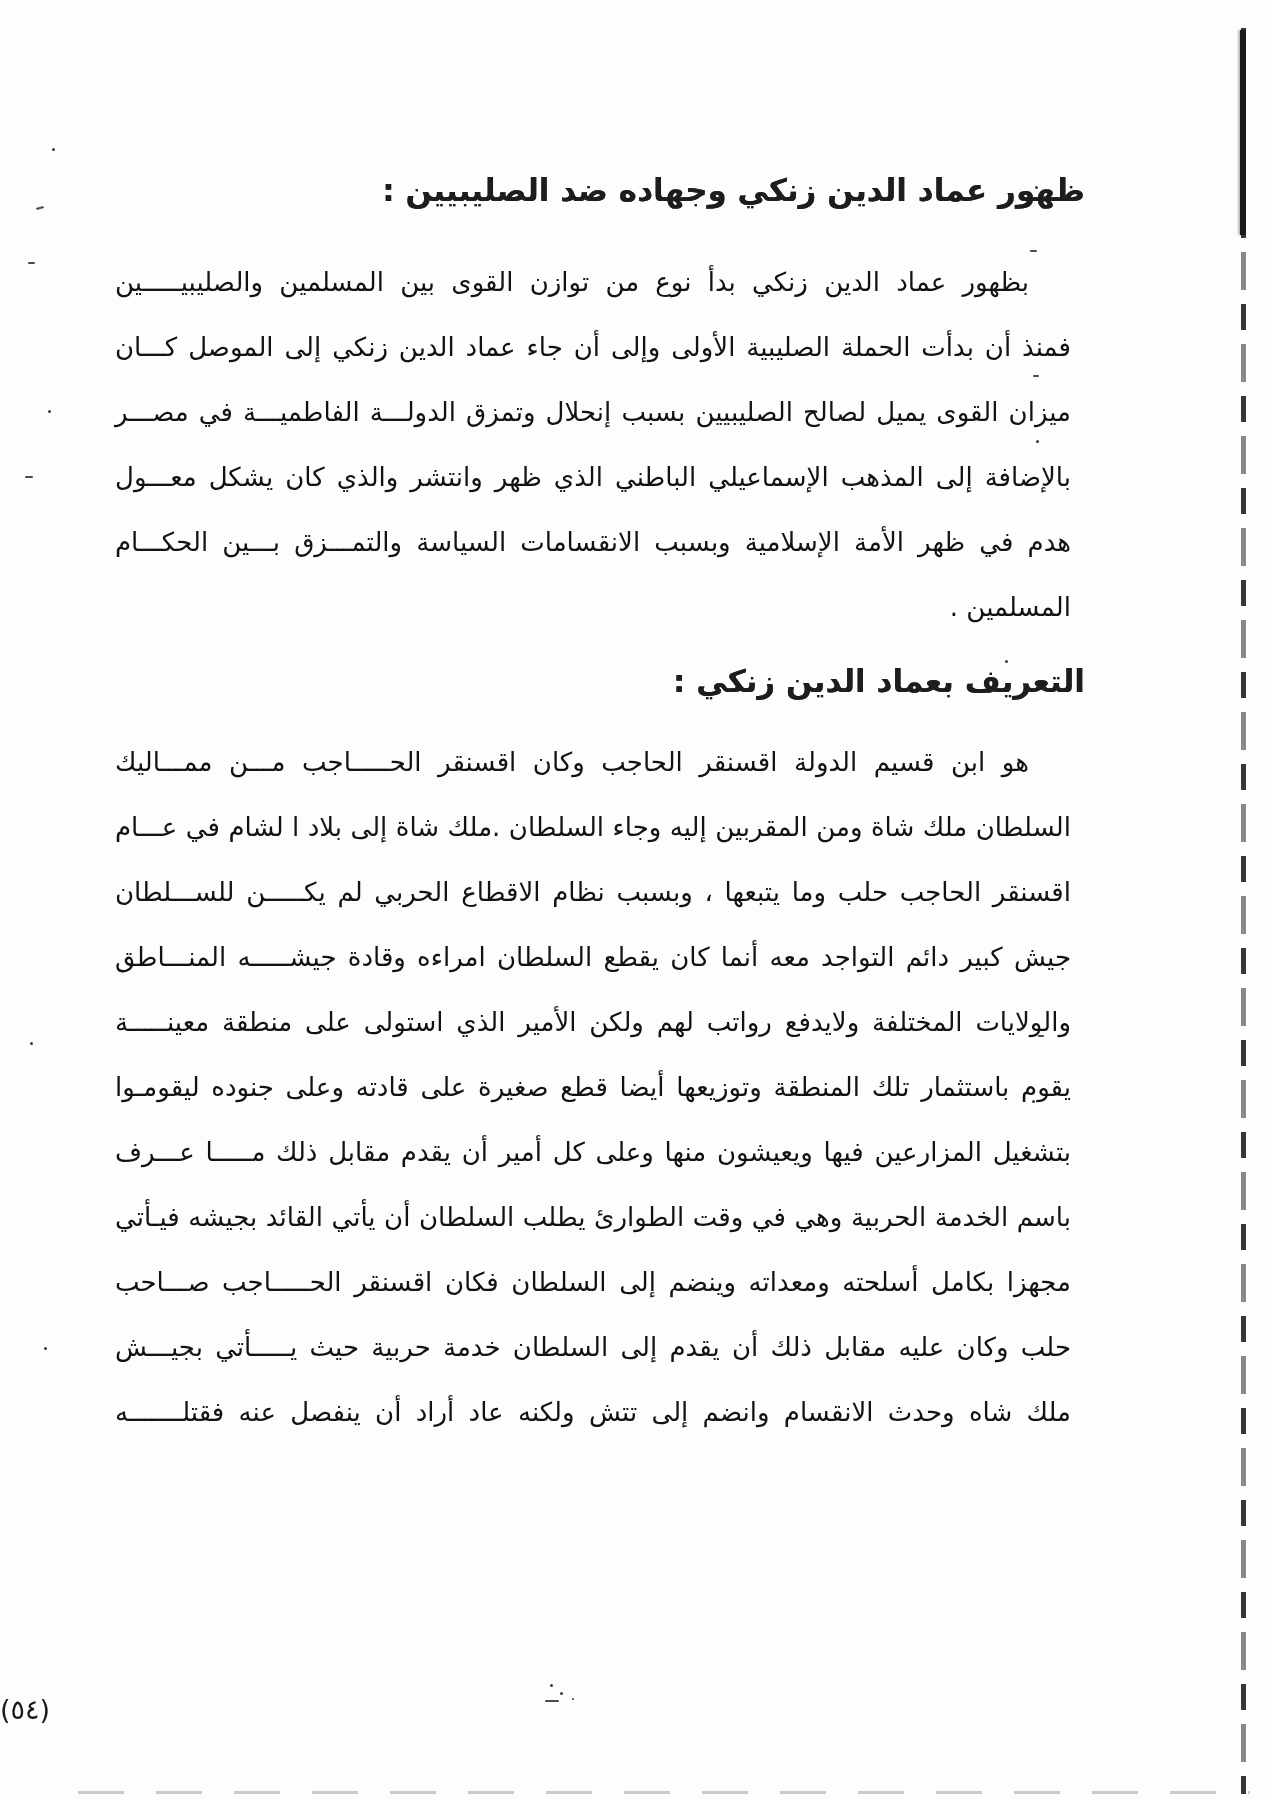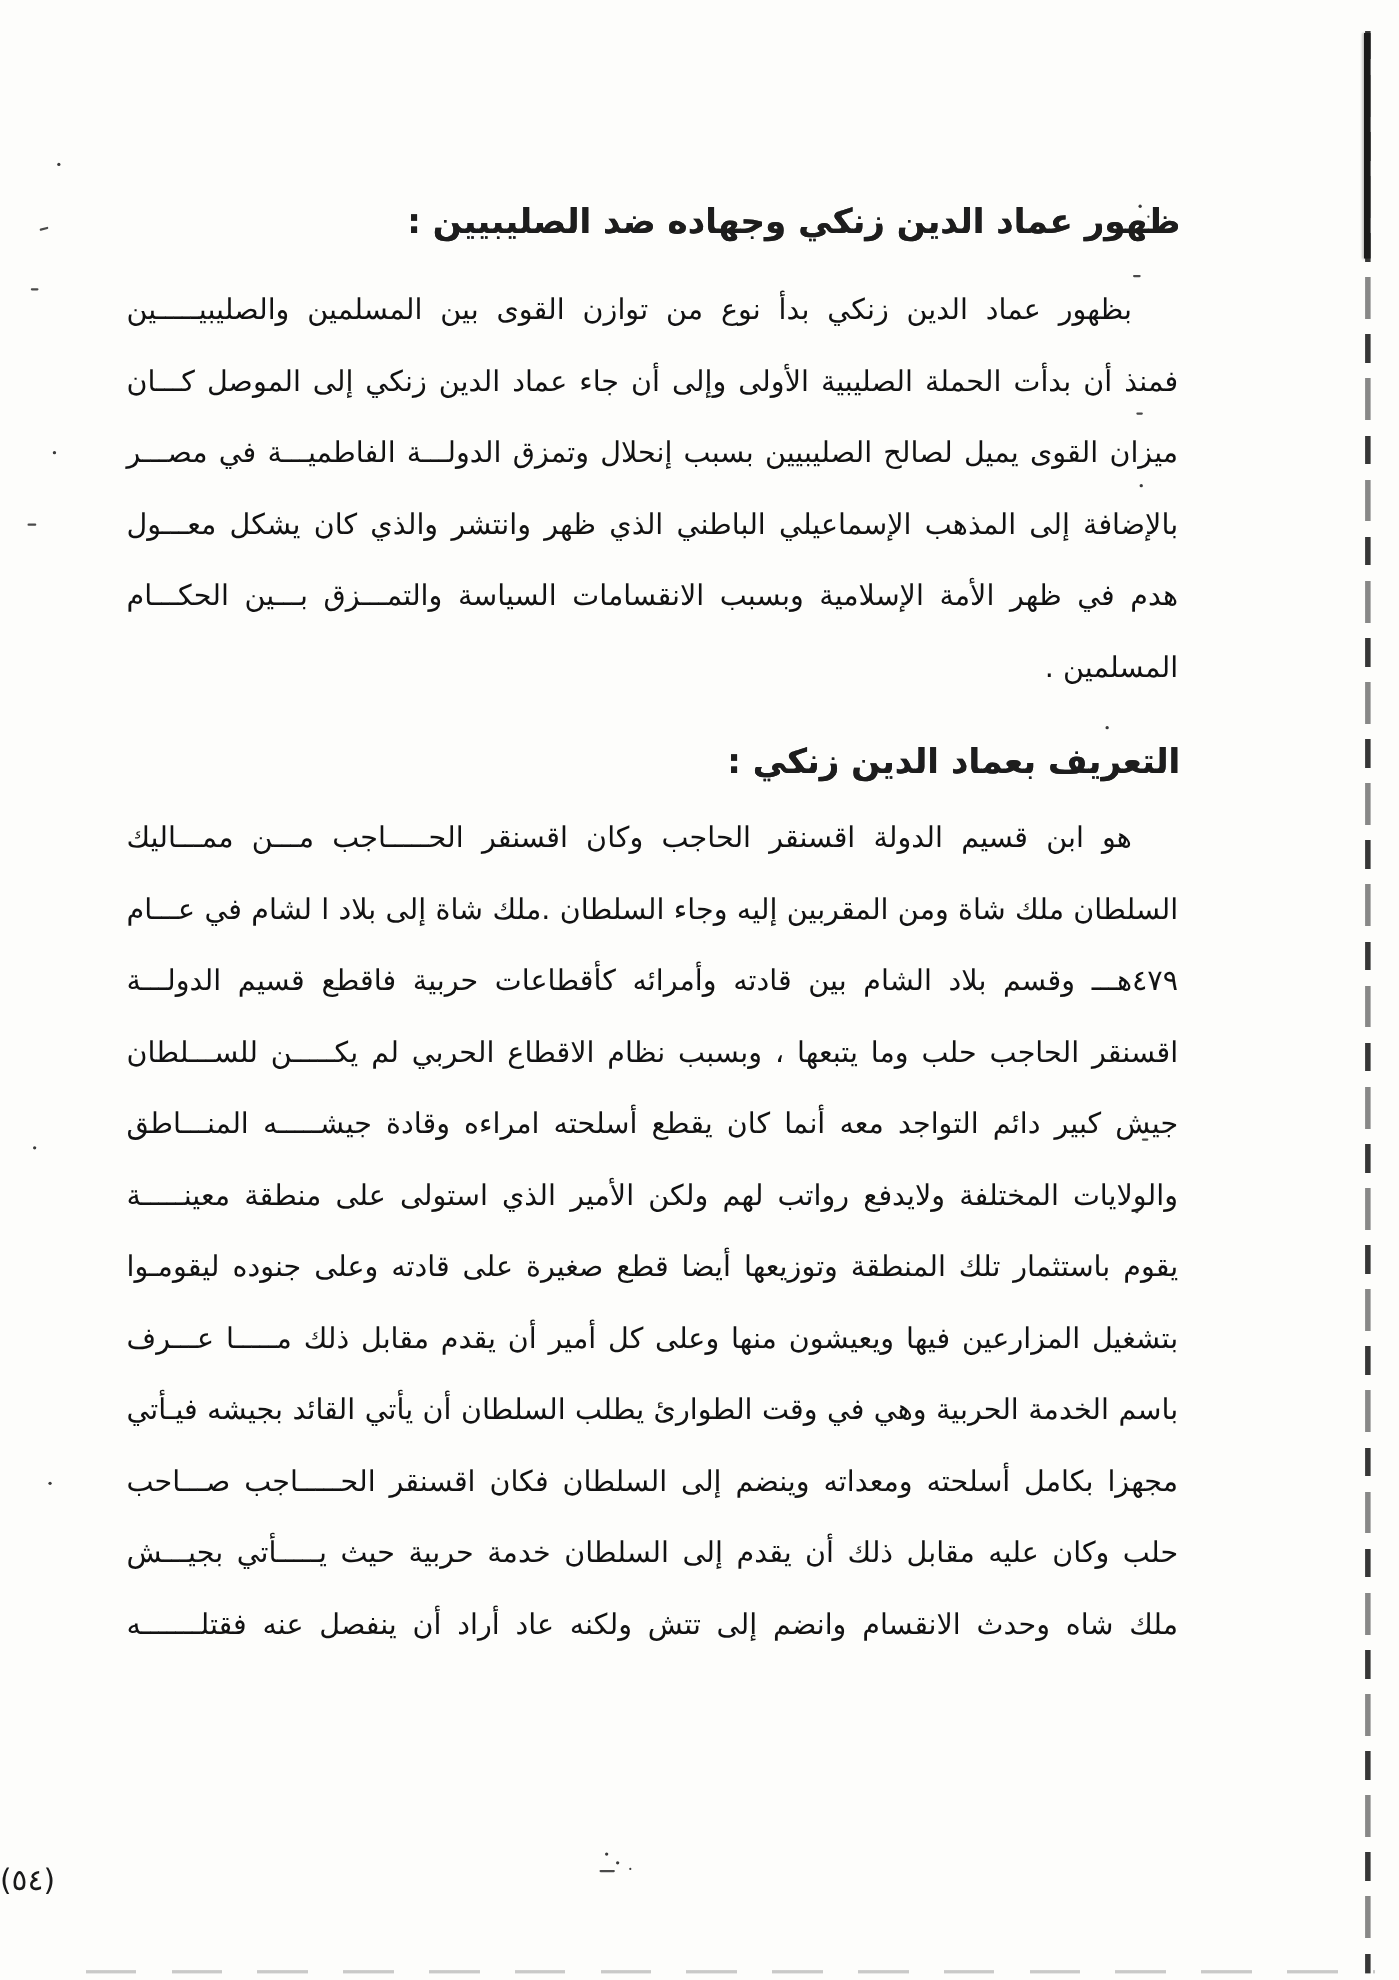--- a/index.html
+++ b/index.html
@@ -9,21 +9,21 @@
     margin:0 auto;
     background:#fdfdfb;
     overflow:hidden;
     font-family:"DejaVu Sans",sans-serif;
     direction:rtl;
     color:#161616;
   }
   .heading{
     position:absolute;
     right:187px;
-    margin:12px;
+    margin:0;
     font-size:31px;
     font-weight:700;
     color:#1d1d1d;
     letter-spacing:0.5px;
     text-shadow:0 0 0.6px #444;
     white-space:nowrap;
   }
   .h1pos{top:172px;}
   .h2pos{top:663px;}
   .para{
@@ -102,23 +102,22 @@
     <div class="line">بالإضافة إلى المذهب الإسماعيلي الباطني الذي ظهر وانتشر والذي كان يشكل معـــول</div>
     <div class="line">هدم في ظهر الأمة الإسلامية وبسبب الانقسامات السياسة والتمـــزق بـــين الحكـــام</div>
     <div class="line short">المسلمين .</div>
   </div>
 
   <h2 class="heading h2pos">التعريف بعماد الدين زنكي :</h2>
 
   <div class="para p2pos">
     <div class="line indent">هو ابن قسيم الدولة اقسنقر الحاجب وكان اقسنقر الحـــــاجب مـــن ممـــاليك</div>
     <div class="line">السلطان ملك شاة ومن المقربين إليه وجاء السلطان .ملك شاة إلى بلاد ا لشام في عـــام</div>
-    <div class="line">٤٧٩هـــ وقسم بلاد الشام بين قادته وأمرائه كأقطاعات حربية فاقطع قسيم الدولـــة</div>
     <div class="line">اقسنقر الحاجب حلب وما يتبعها ، وبسبب نظام الاقطاع الحربي لم يكـــــن للســـلطان</div>
-    <div class="line">جيش كبير دائم التواجد معه أنما كان يقطع أسلحته امراءه وقادة جيشـــــه المنـــاطق</div>
+    <div class="line">جيش كبير دائم التواجد معه أنما كان يقطع السلطان امراءه وقادة جيشـــــه المنـــاطق</div>
     <div class="line">والولايات المختلفة ولايدفع رواتب لهم ولكن الأمير الذي استولى على منطقة معينـــــة</div>
     <div class="line">يقوم باستثمار تلك المنطقة وتوزيعها أيضا قطع صغيرة على قادته وعلى جنوده ليقومـوا</div>
     <div class="line">بتشغيل المزارعين فيها ويعيشون منها وعلى كل أمير أن يقدم مقابل ذلك مـــــا عـــرف</div>
     <div class="line">باسم الخدمة الحربية وهي في وقت الطوارئ يطلب السلطان أن يأتي القائد بجيشه فيـأتي</div>
     <div class="line">مجهزا بكامل أسلحته ومعداته وينضم إلى السلطان فكان اقسنقر الحـــــاجب صـــاحب</div>
     <div class="line">حلب وكان عليه مقابل ذلك أن يقدم إلى السلطان خدمة حربية حيث يـــــأتي بجيـــش</div>
     <div class="line">ملك شاه وحدث الانقسام وانضم إلى تتش ولكنه عاد أراد أن ينفصل عنه فقتلـــــــه</div>
   </div>
 
   <div class="pagenum">(٥٤)</div>

